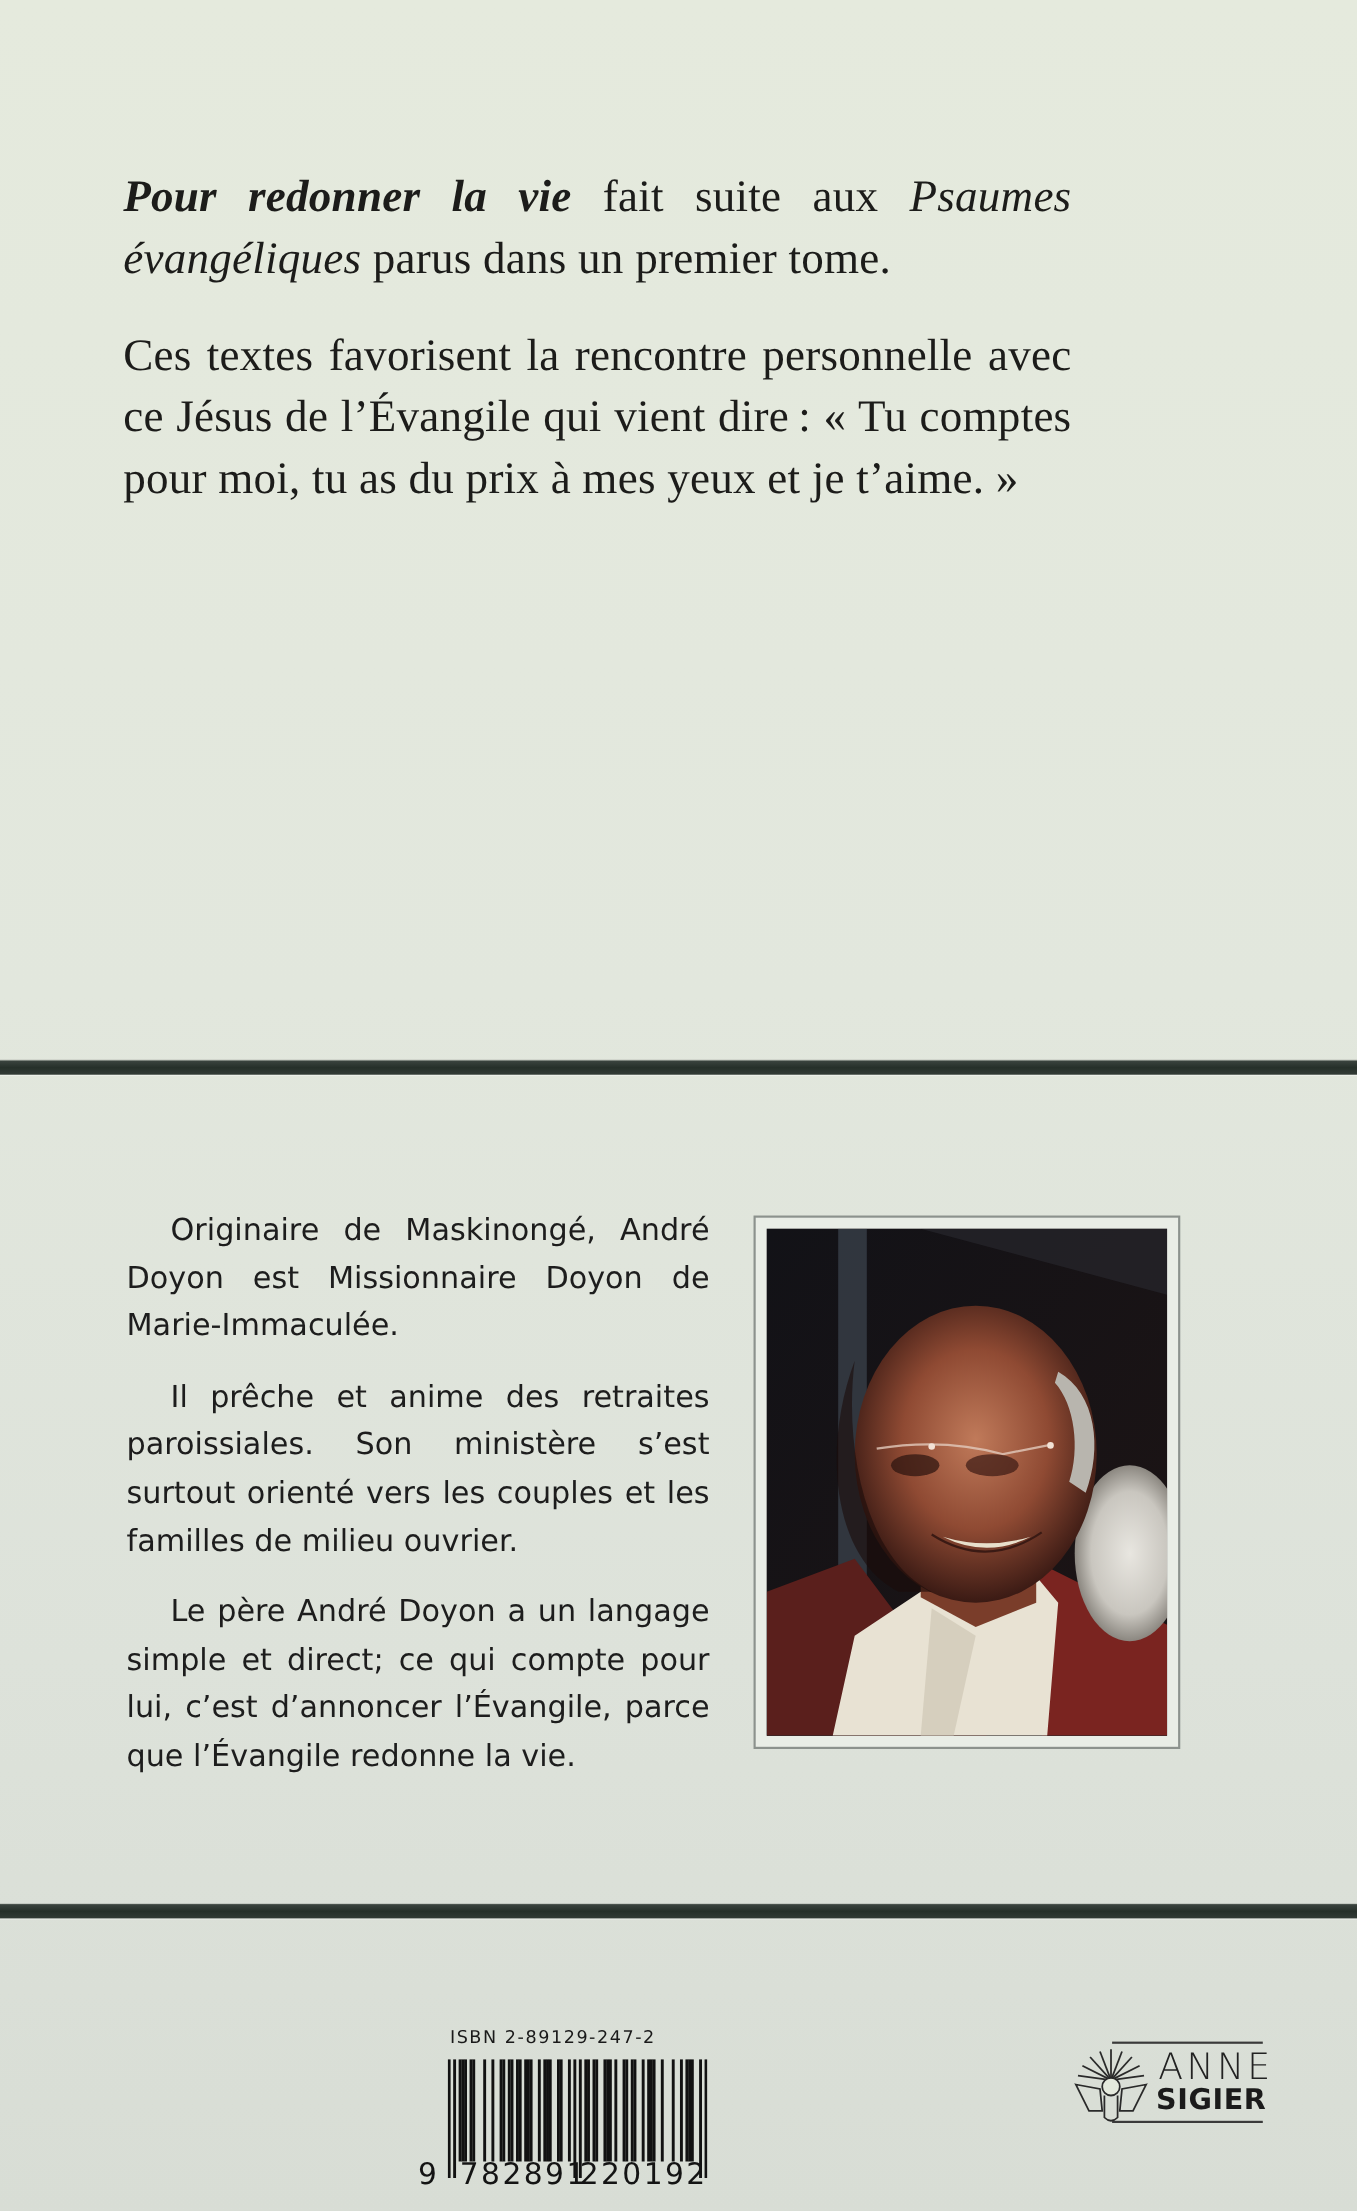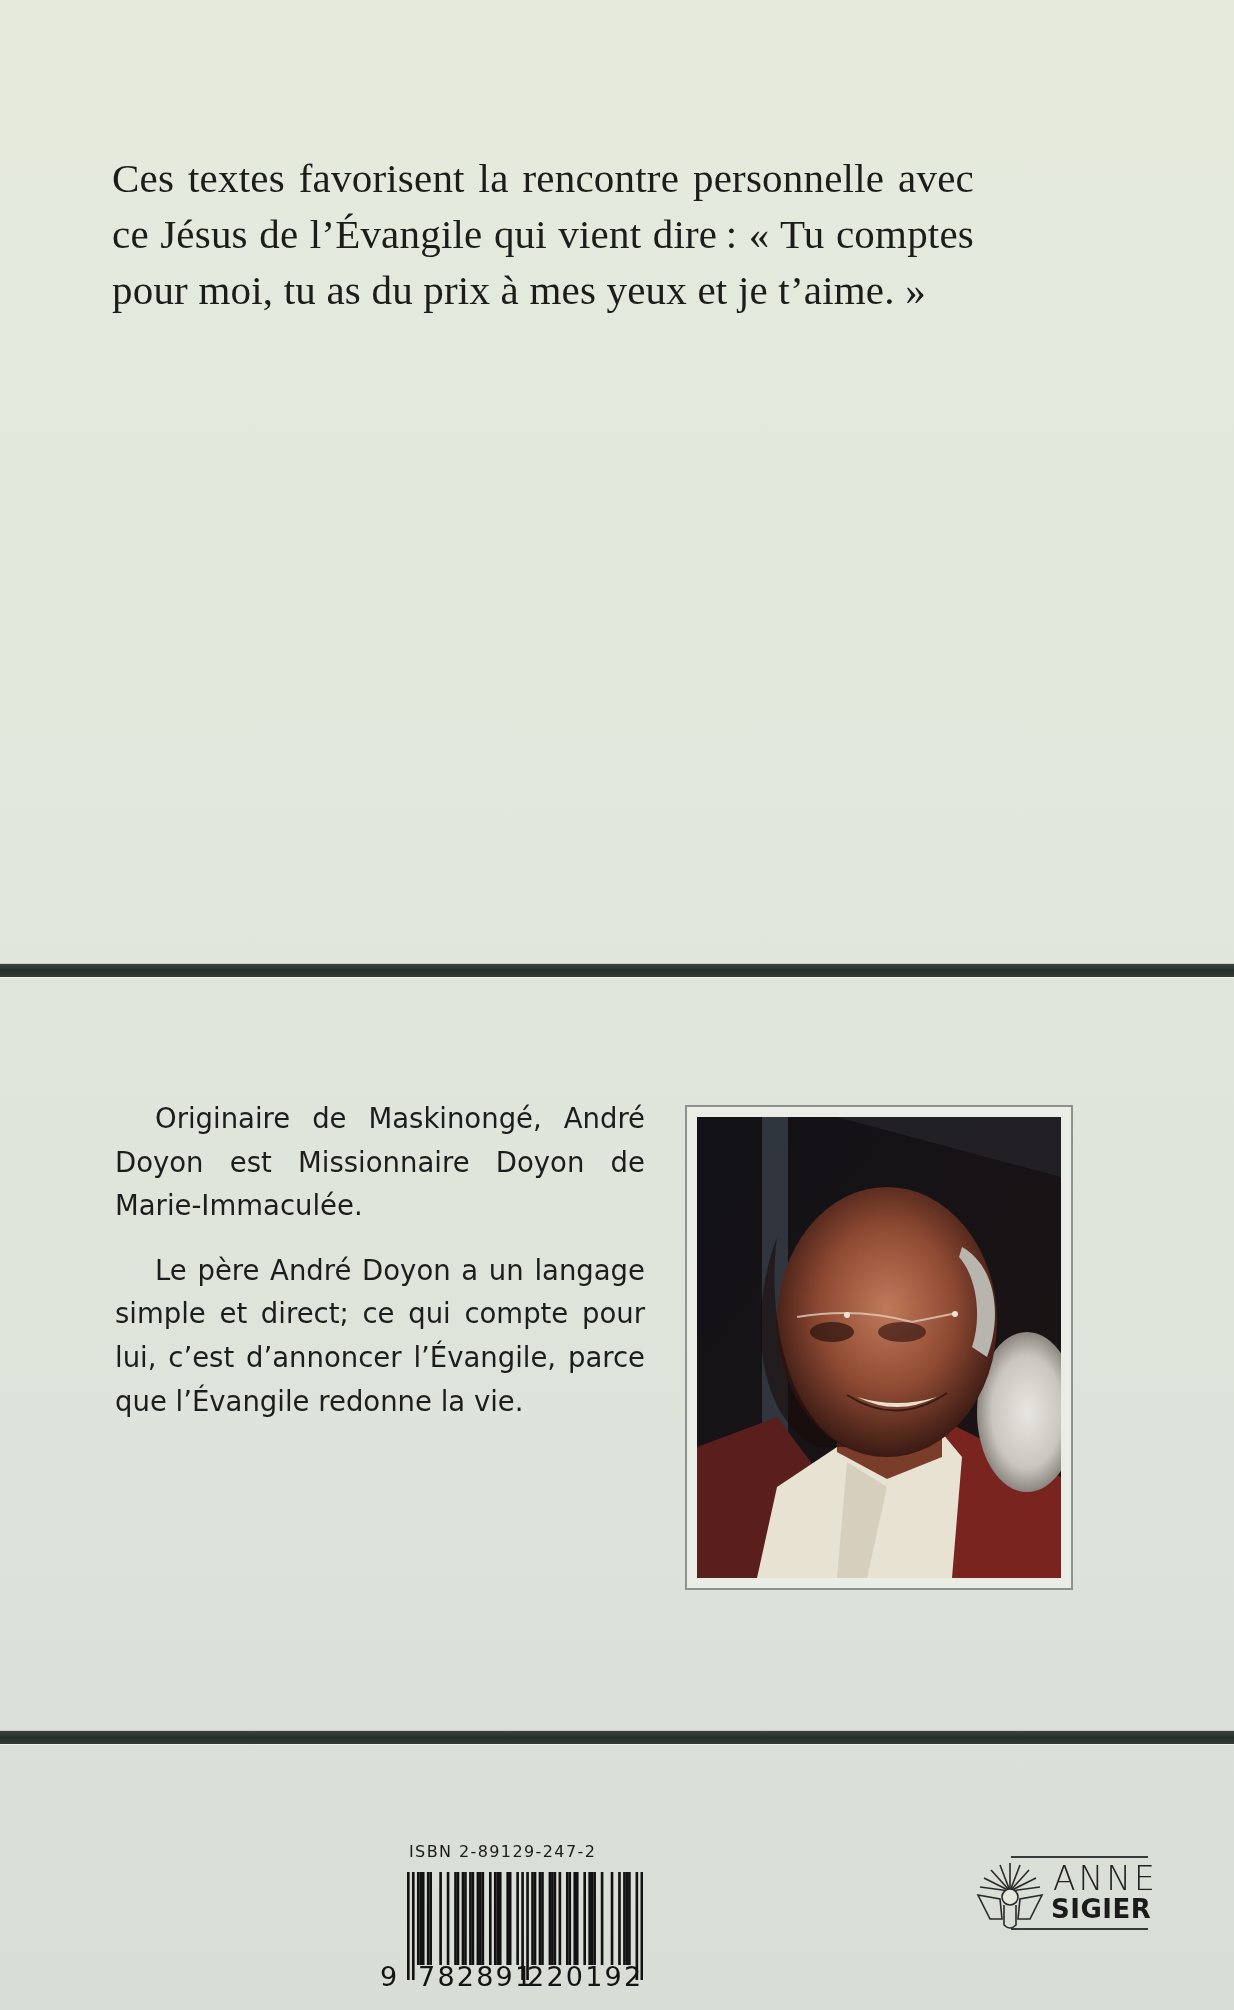--- a/index.html
+++ b/index.html
@@ -68,27 +68,29 @@
   }
   #logo-sigier {
     left: 1051px; top: 1893px; font-family: "DejaVu Sans", "Liberation Sans", sans-serif;
     font-size: 26px; font-weight: bold; letter-spacing: 0.5px; color: #1b1b1b; line-height: 33px;
   }
 </style>
 </head>
 <body>
 
 <div id="blurb" class="abs">
+  <p><span class="title-it">Pour redonner la vie</span><span> fait suite aux </span><span class="it">Psaumes évangéliques</span><span> parus dans un premier tome.</span></p>
   <p>Ces textes favorisent la rencontre personnelle avec ce Jésus de l’Évangile qui vient dire : « Tu comptes pour moi, tu as du prix à mes yeux et je t’aime. »</p>
 </div>
 
 <div class="abs divider" style="top:964px"></div>
 
 <div id="bio" class="abs">
   <p>Originaire de Maskinongé, André Doyon est Missionnaire Doyon de Marie-Immaculée.</p>
+  <p>Il prêche et anime des retraites paroissiales. Son ministère s’est surtout orienté vers les couples et les familles de milieu ouvrier.</p>
   <p>Le père André Doyon a un langage simple et direct; ce qui compte pour lui, c’est d’annoncer l’Évangile, parce que l’Évangile redonne la vie.</p>
 </div>
 
 <div id="photo-frame" class="abs"></div>
 <div id="photo" class="abs" aria-label="Portrait of André Doyon smiling, wearing glasses">
   <svg width="364" height="461" viewBox="0 0 364 461">
     <defs>
       <radialGradient id="face" cx="50%" cy="45%" r="55%">
         <stop offset="0%" stop-color="#c07a5a"></stop>
         <stop offset="55%" stop-color="#8f4a33"></stop>

